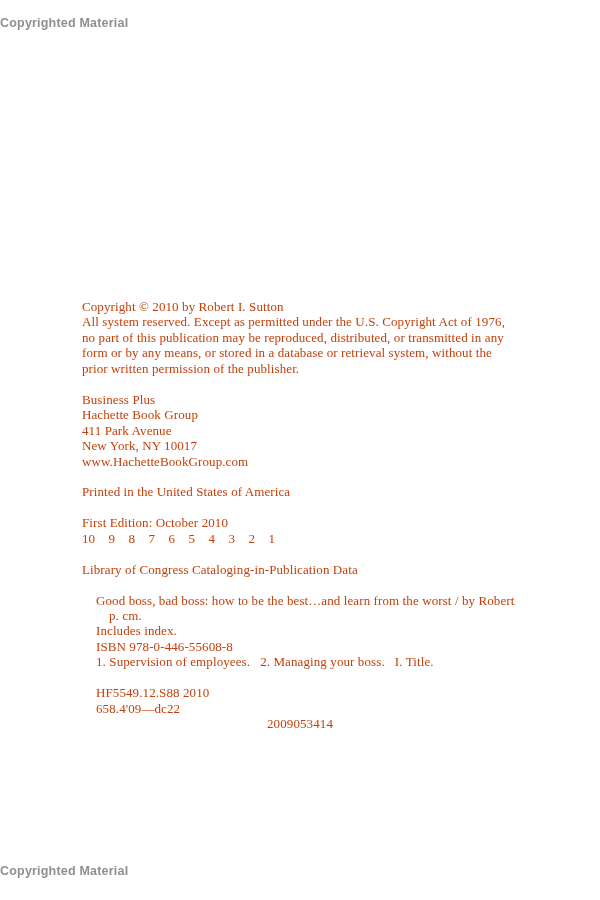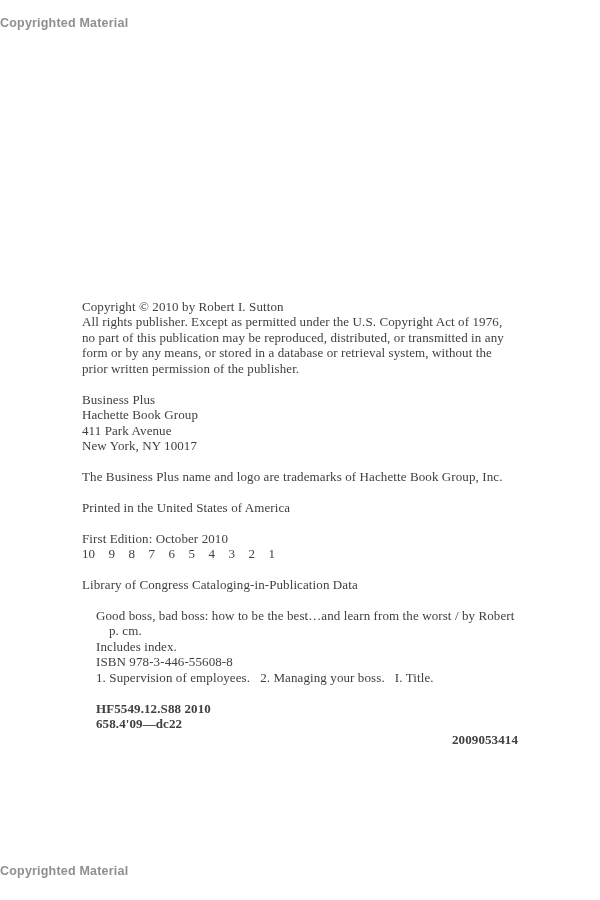--- a/index.html
+++ b/index.html
@@ -28,76 +28,76 @@
   .watermark.bottom { top: 864px; }
 
   .text-block {
     position: absolute;
     left: 82px;
     top: 299px;
     width: 436px;
     font-family: "Liberation Serif", serif;
     font-size: 13px;
     line-height: 15.45px;
-    color: #404040;
+    color: #c2410c;
     letter-spacing: 0.1px;
   }
   .para { margin: 0 0 15.45px 0; }
-  .para:last-child { margin-bottom: 0; font-weight: bold; }
+  .para:last-child { margin-bottom: 0; }
   .line { white-space: pre; }
   .ind1 { padding-left: 14px; }
   .ind2 { padding-left: 27px; }
-  .right { text-align: right; white-space: pre; }
+  .right { text-align: center; white-space: pre; }
 </style>
 </head>
 <body>
 
 <div class="page">
 
   <div class="watermark top">Copyrighted Material</div>
 
   <div class="text-block">
 
     <div class="para">
       <div class="line">Copyright © 2010 by Robert I. Sutton</div>
-      <div class="line">All rights publisher. Except as permitted under the U.S. Copyright Act of 1976,</div>
+      <div class="line">All system reserved. Except as permitted under the U.S. Copyright Act of 1976,</div>
       <div class="line">no part of this publication may be reproduced, distributed, or transmitted in any</div>
       <div class="line">form or by any means, or stored in a database or retrieval system, without the</div>
       <div class="line">prior written permission of the publisher.</div>
     </div>
 
     <div class="para">
       <div class="line">Business Plus</div>
       <div class="line">Hachette Book Group</div>
       <div class="line">411 Park Avenue</div>
       <div class="line">New York, NY 10017</div>
+      <div class="line">www.HachetteBookGroup.com</div>
     </div>
 
     <div class="para">
-      <div class="line">The Business Plus name and logo are trademarks of Hachette Book Group, Inc.</div>
     </div>
 
     <div class="para">
       <div class="line">Printed in the United States of America</div>
     </div>
 
     <div class="para">
       <div class="line">First Edition: October 2010</div>
       <div class="line">10    9    8    7    6    5    4    3    2    1</div>
     </div>
 
     <div class="para">
       <div class="line">Library of Congress Cataloging-in-Publication Data</div>
     </div>
 
     <div class="para">
       <div class="line ind1">Good boss, bad boss: how to be the best…and learn from the worst / by Robert</div>
       <div class="line ind2">p. cm.</div>
       <div class="line ind1">Includes index.</div>
-      <div class="line ind1">ISBN 978-3-446-55608-8</div>
+      <div class="line ind1">ISBN 978-0-446-55608-8</div>
       <div class="line ind1">1. Supervision of employees.   2. Managing your boss.   I. Title.</div>
     </div>
 
     <div class="para">
       <div class="line ind1">HF5549.12.S88 2010</div>
       <div class="line ind1">658.4'09—dc22</div>
       <div class="line right">2009053414</div>
     </div>
 
   </div>

